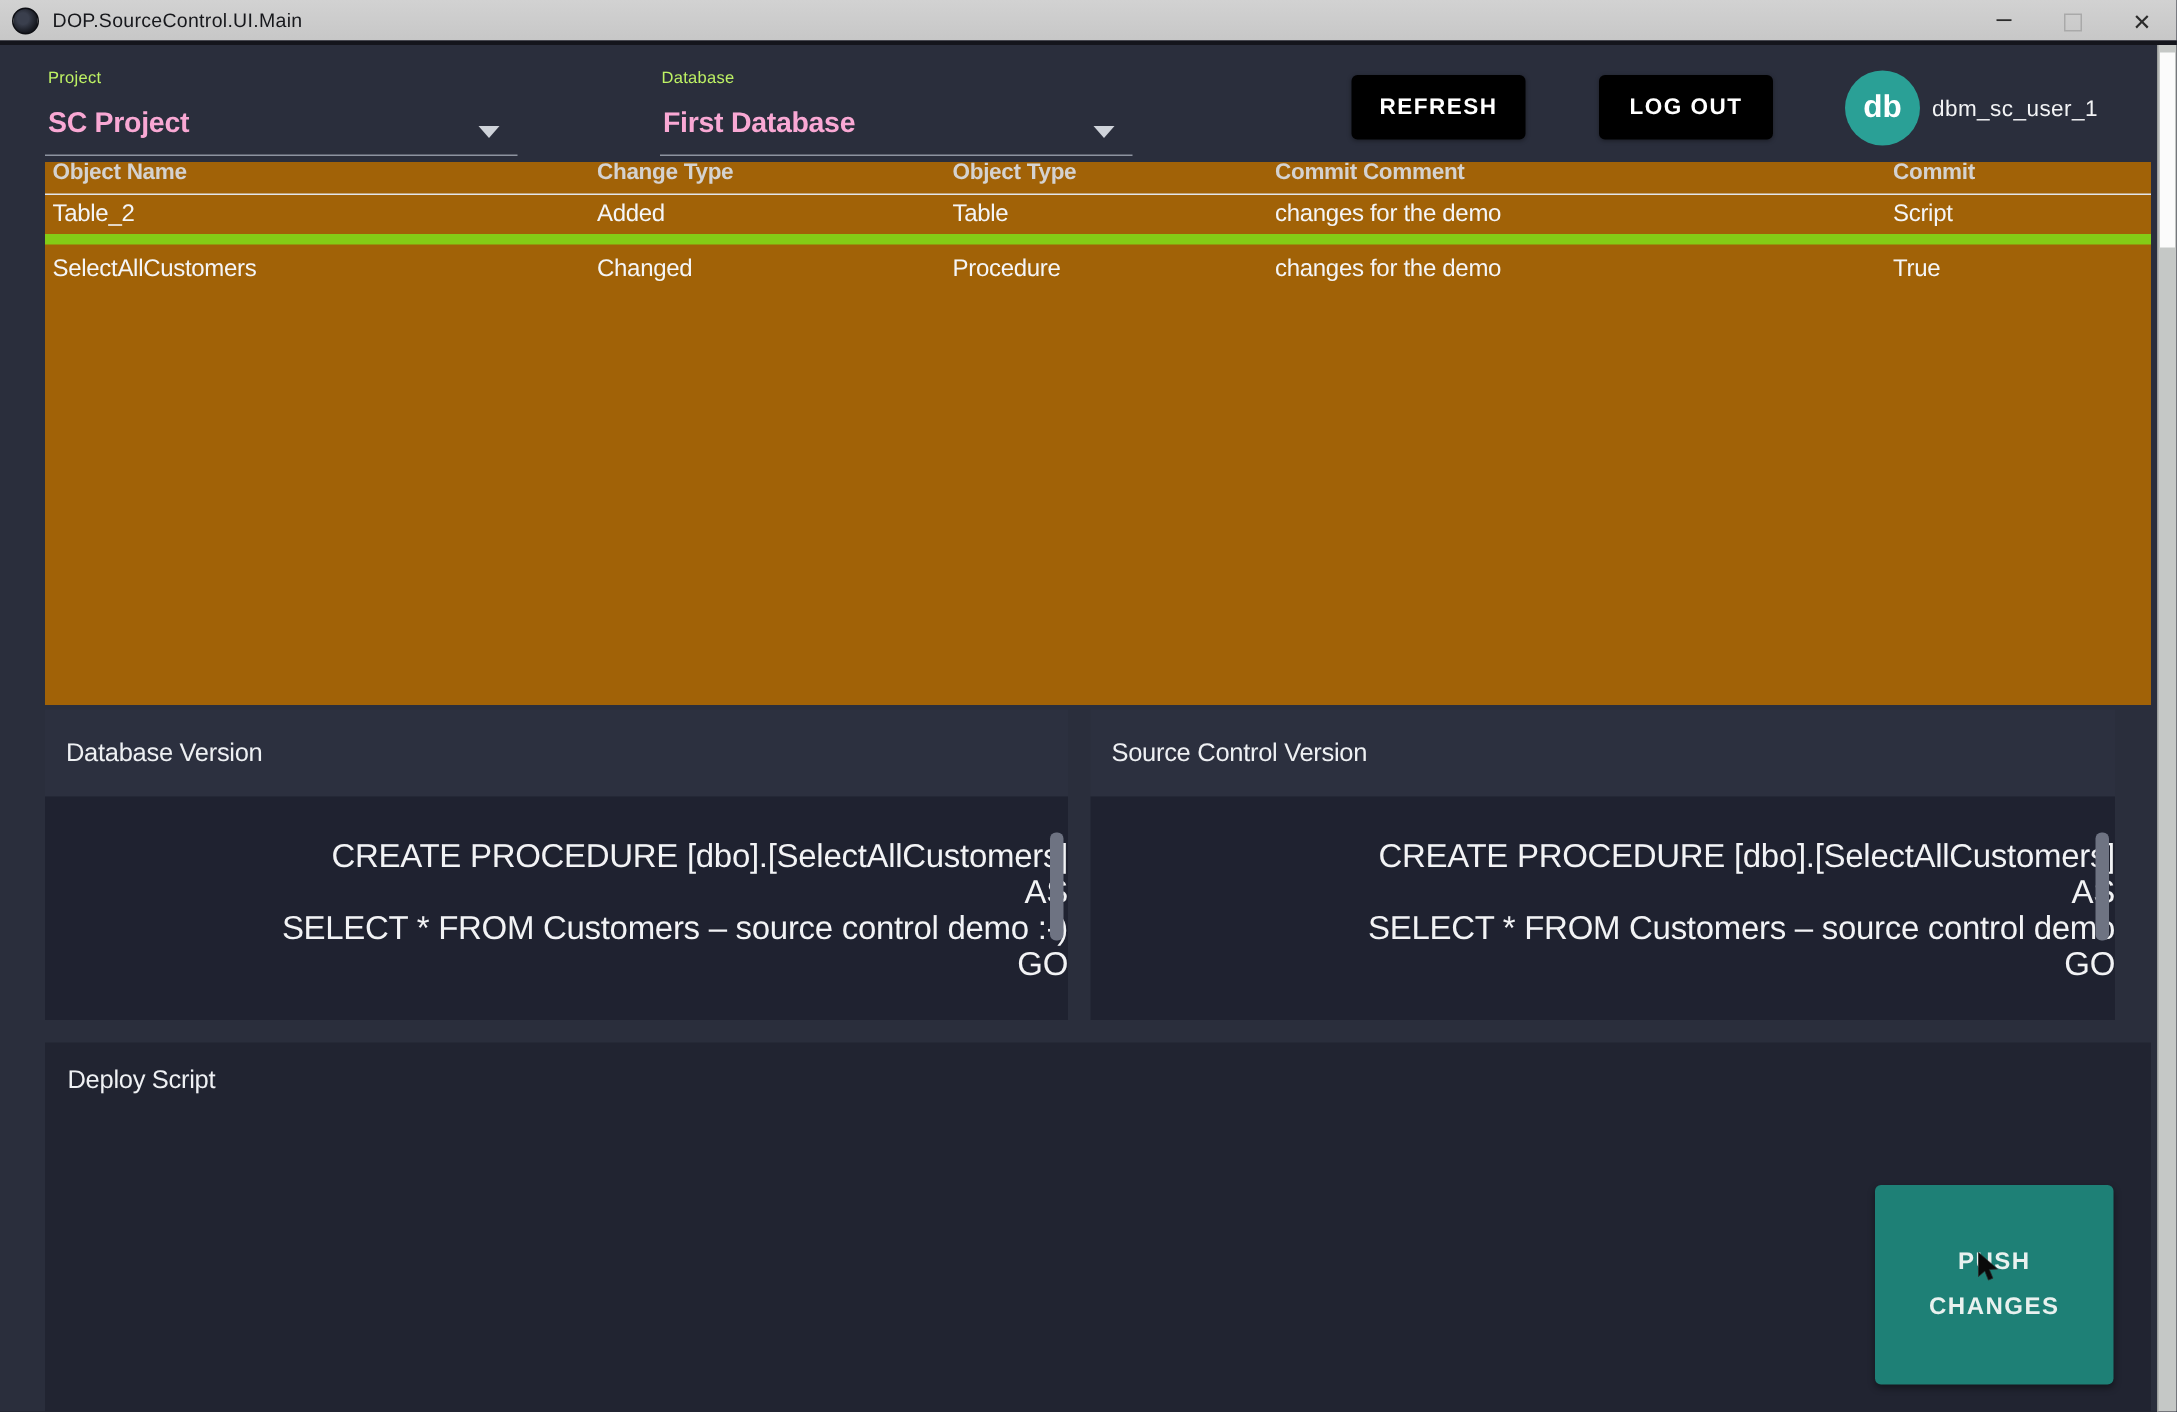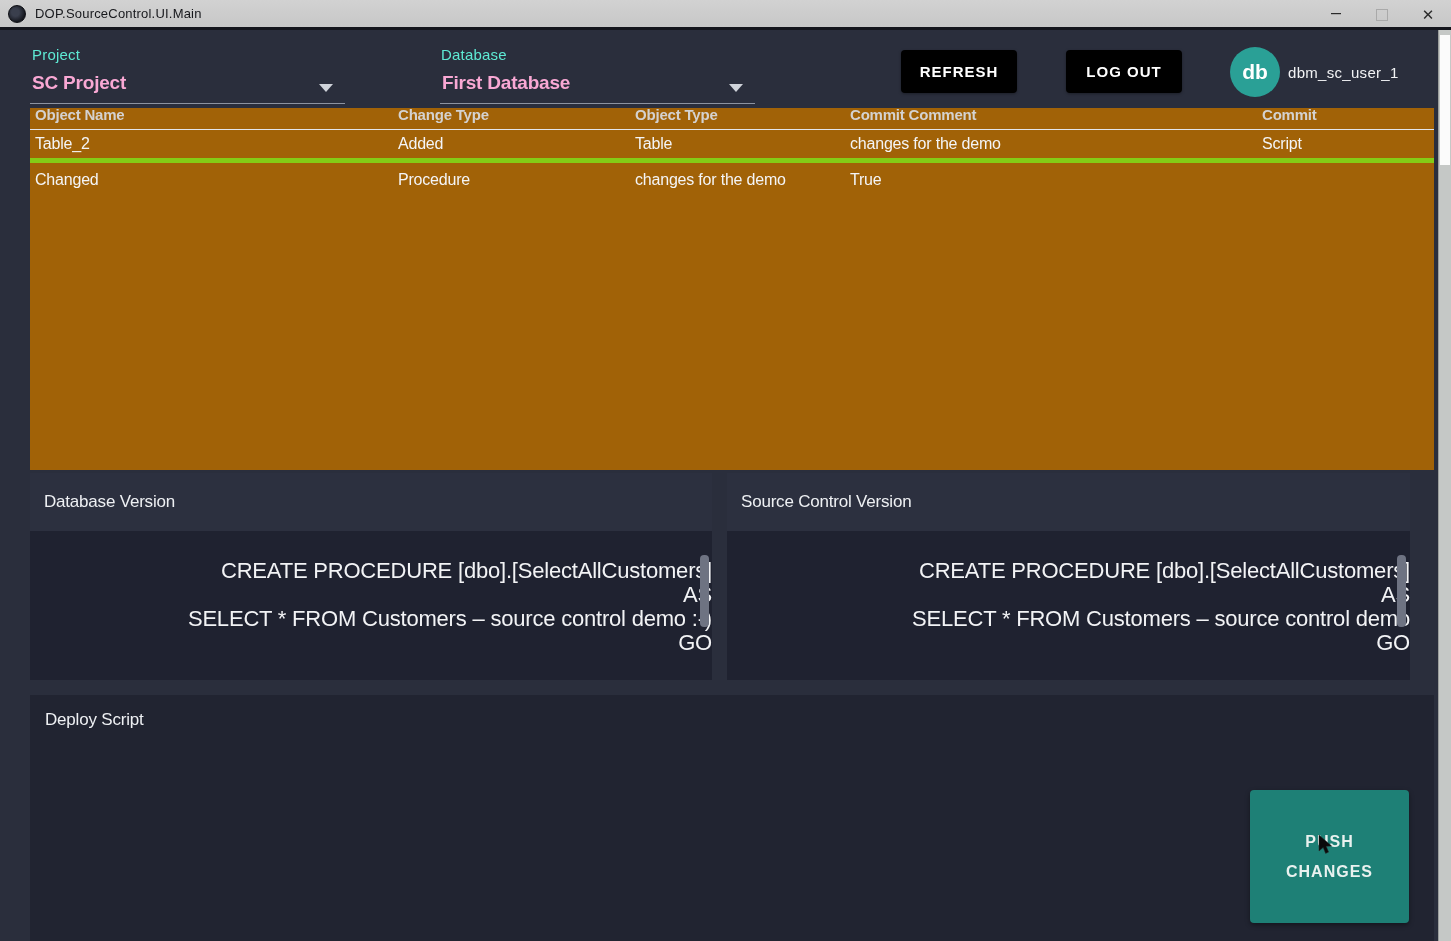--- a/index.html
+++ b/index.html
@@ -15,42 +15,42 @@
               background:radial-gradient(circle at 40% 40%, #3a3f4d 0 28%, #16181f 70%);
               border:1px solid #0c0d12; flex:0 0 auto; }
   .title-text { margin-left:9px; font-size:13px; color:#17181c; letter-spacing:.2px; }
   .win-controls { position:absolute; right:0; top:0; height:30px; display:flex; align-items:center; }
   .win-btn { width:46px; height:28px; display:flex; align-items:center; justify-content:center;
              color:#2b2b2b; font-size:15px; }
   .win-btn.min { font-size:18px; padding-bottom:6px; }
   .max-box { width:12px; height:12px; border:1.5px solid #a9a9a9; }
 
   
-  .field-label { position:absolute; font-size:15px; color:#5eead4; letter-spacing:.2px; }
+  .field-label { position:absolute; font-size:11px; color:#bef264; letter-spacing:.2px; }
   .dd { position:absolute; border-bottom:1px solid #8d93a0; height:34px; cursor:pointer; }
   .dd-value { position:absolute; left:2px; top:2px; font-size:19px; font-weight:bold; color:#f9a8d4; letter-spacing:-0.2px; }
   .dd-caret { position:absolute; right:12px; top:14px; width:0; height:0;
               border-left:7px solid transparent; border-right:7px solid transparent;
               border-top:8px solid #cfd3da; }
   .teal-btn { position:absolute; width:116px; height:43px; background:#000000; border:none;
               border-radius:4px; color:#fff; font-weight:bold; font-size:15px; letter-spacing:1px;
               font-family:"Liberation Sans", sans-serif; box-shadow:0 1px 3px rgba(0,0,0,.35); cursor:pointer; }
   .avatar { position:absolute; left:1230px; top:47px; width:50px; height:50px; border-radius:50%;
             background:#2aa096; display:flex; align-items:center; justify-content:center;
             color:#fff; font-size:21px; font-weight:bold; }
   .username { position:absolute; left:1288px; top:64px; font-size:15px; color:#f2f3f5; letter-spacing:.3px;text-align:center; }
 
   
   .grid-panel { position:absolute; left:30px; top:108px; width:1404px; height:362px; background:#a16207; }
   .grid-row { display:grid; grid-template-columns:363px 237px 215px 412px 1fr; align-items:center; }
   .grid-row .cell { padding-left:5px; font-size:16px; color:#f4f5f7; letter-spacing:-0.2px; }
   .grid-head { height:21px; overflow:hidden; position:relative; }
   .grid-head .cell { font-size:15px; font-weight:bold; color:#d9dce2; margin-top:-8px; opacity:.92; }
   .head-line { border-top:1.5px solid #e3e5ea; }
-  .data-row { height:34px; border-bottom:5px solid #84cc16; cursor:default; }
+  .data-row { height:34px; border-bottom:7px solid #84cc16; cursor:default; }
   .data-row.last { border-bottom:none; }
 
   
   .panel { position:absolute; }
   .panel-head { height:58px; background:#2c303f; display:flex; align-items:center; }
   .panel-title { font-size:17px; color:#eef0f3; margin-left:14px; letter-spacing:-0.2px; }
   .code-area { position:absolute; left:0; right:0; top:58px; bottom:0; background:#1f2230; overflow:hidden; }
   .code-text { margin:28px 0 0 0; font-size:22px; line-height:24px; color:#f2f3f5;
                white-space:pre-line; letter-spacing:-0.2px;text-align:right; }
   .mini-scroll { position:absolute; width:9px; height:72px; top:24px; background:#6e7382; border-radius:4px; }
@@ -114,20 +114,21 @@
       <span class="cell">Commit</span>
     </div>
     <div class="grid-row data-row head-line">
       <span class="cell">Table_2</span>
       <span class="cell">Added</span>
       <span class="cell">Table</span>
       <span class="cell">changes for the demo</span>
       <span class="cell">Script</span>
     </div>
     <div class="grid-row data-row last">
+      <span class="cell">SelectAllCustomers</span>
       <span class="cell">Changed</span>
       <span class="cell">Procedure</span>
       <span class="cell">changes for the demo</span>
       <span class="cell">True</span>
     </div>
   </div>
 
   <div class="panel" style="left:30px; top:473px; width:682px; height:207px;">
     <div class="panel-head">
       <span class="panel-title">Database Version</span>

